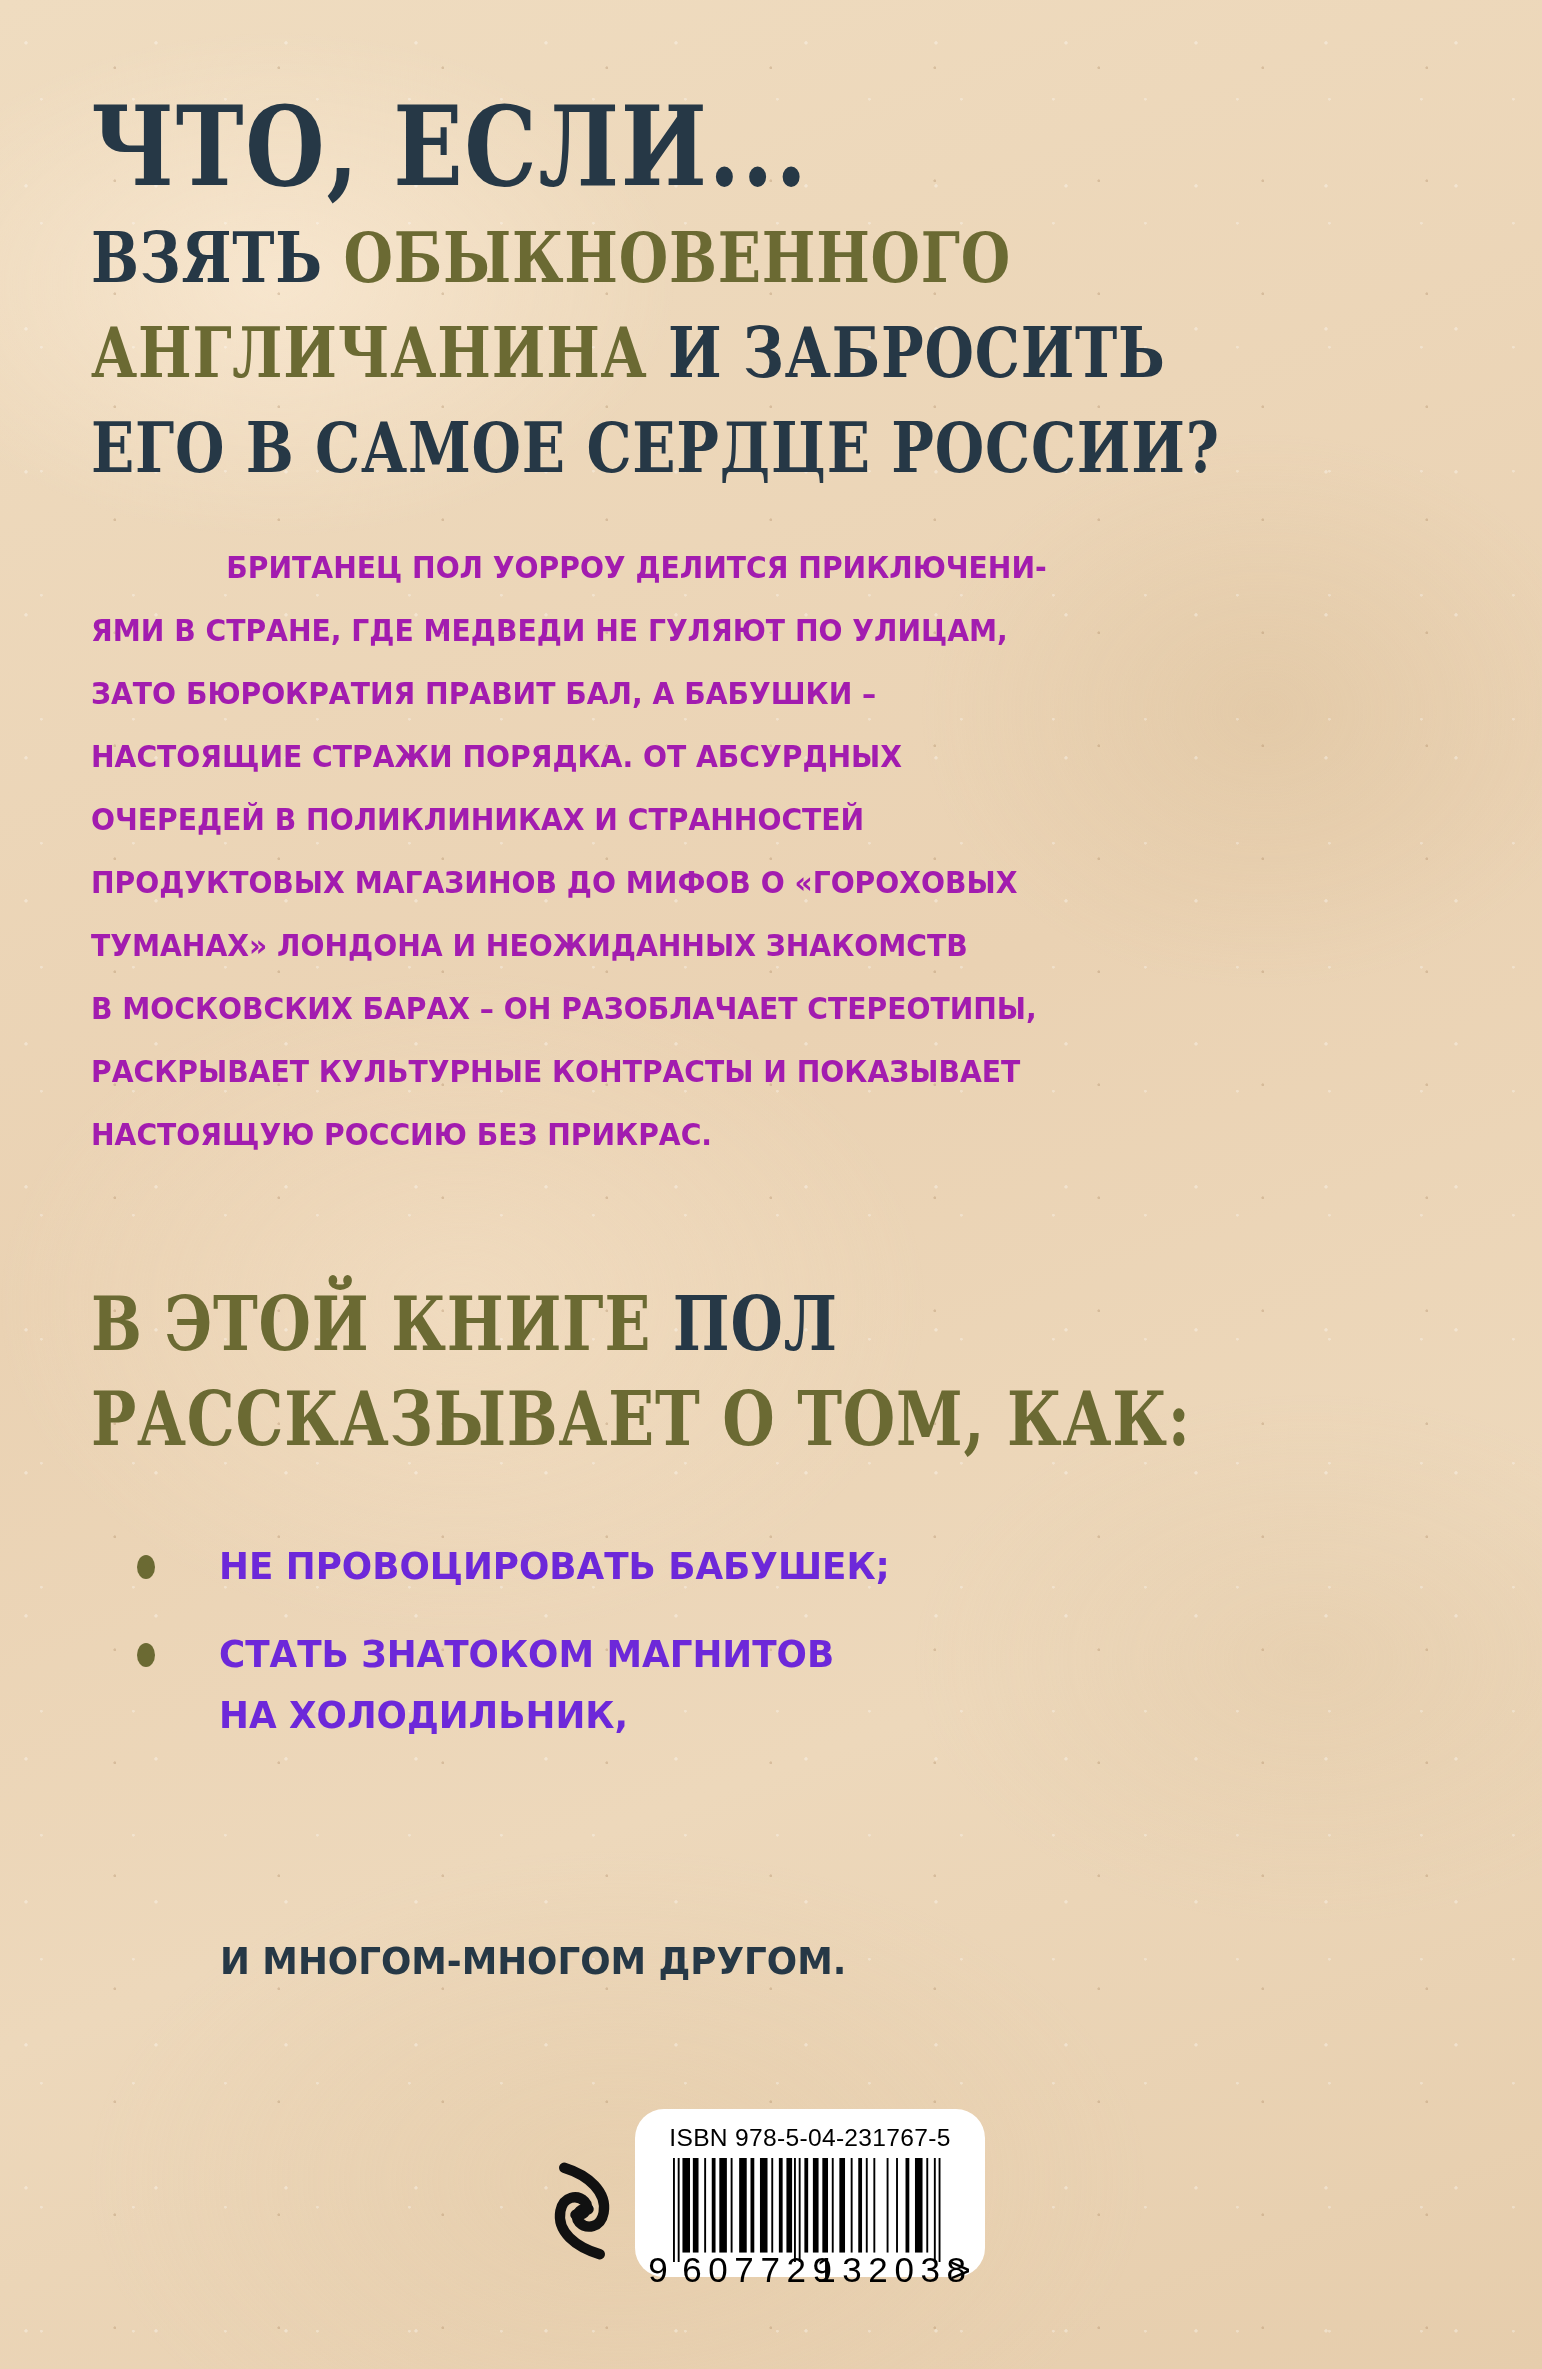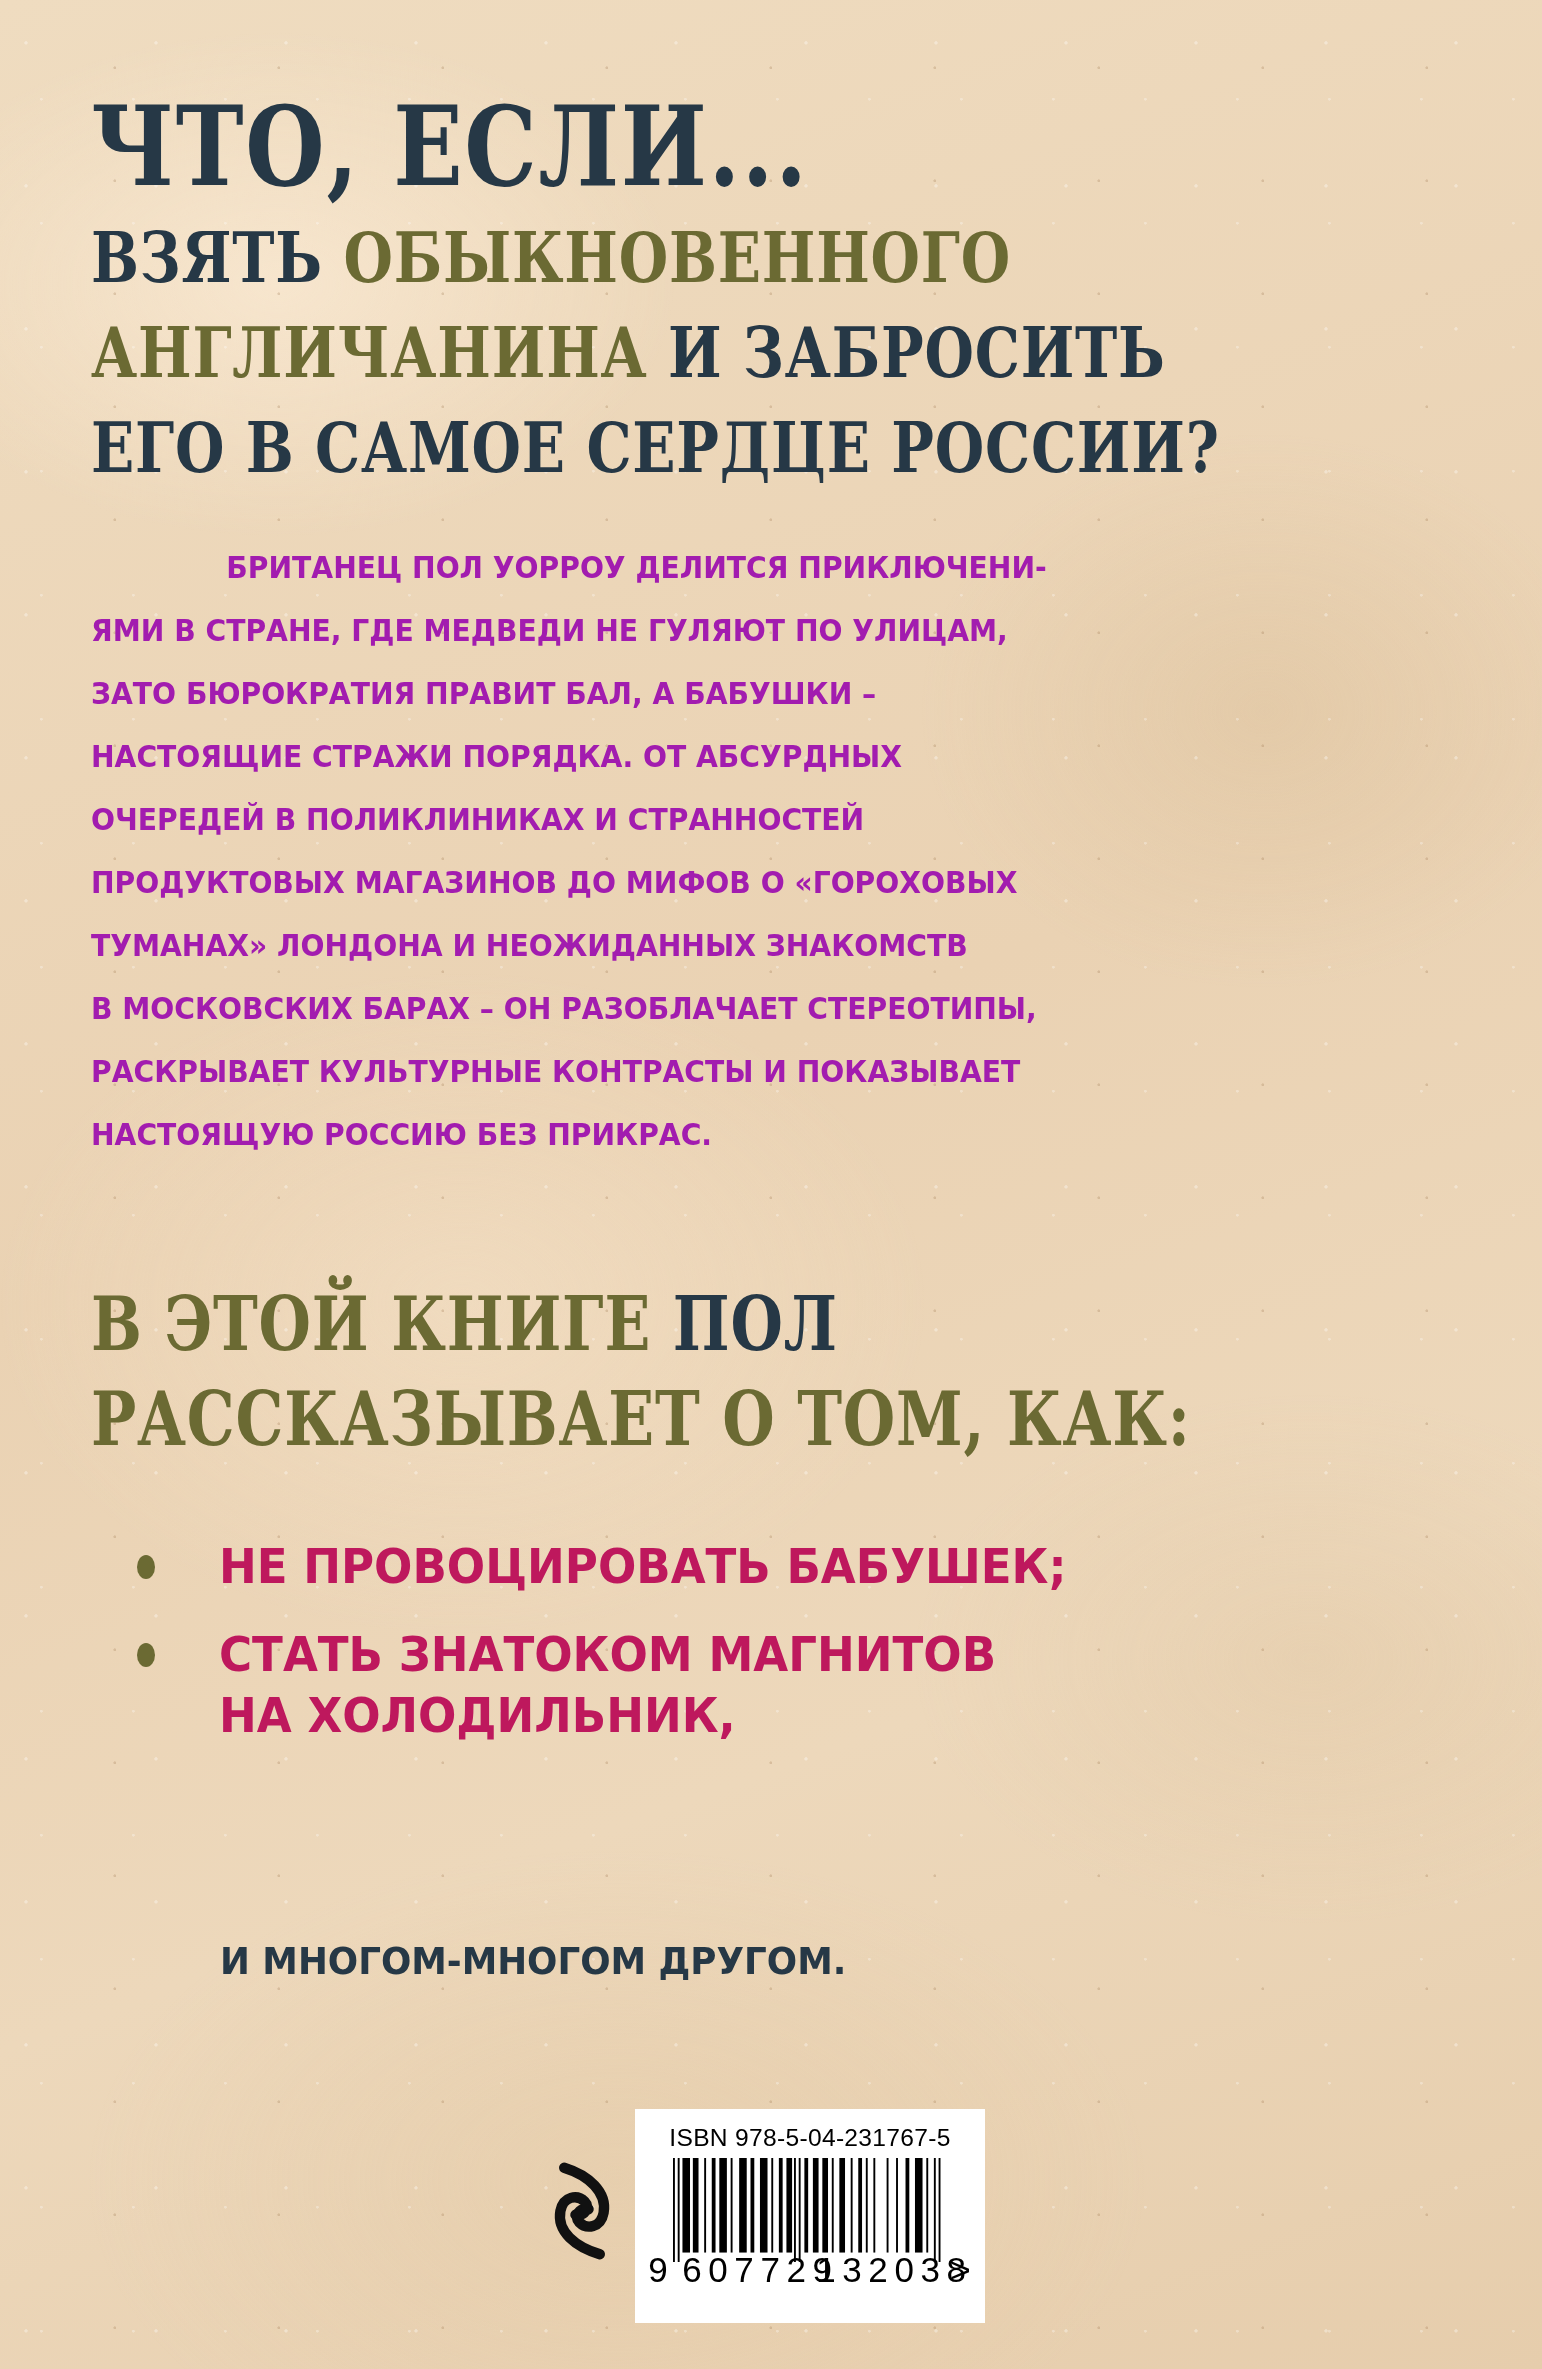--- a/index.html
+++ b/index.html
@@ -77,23 +77,23 @@
     .h4 { top: 1287px; font-size: 70px; }
     .h5 { top: 1382px; font-size: 70px; }
 
     .list {
       position: absolute;
       left: 134px;
       top: 1536px;
       width: 1325px;
       font-family: "DejaVu Sans", "Liberation Sans", sans-serif;
       font-weight: bold;
-      font-size: 48px;
+      font-size: 38px;
       line-height: 61px;
-      color: #be185d;
+      color: #6d28d9;
     }
     .list-item {
       position: relative;
       padding-left: 85px;
       margin-bottom: 26.5px;
     }
     .list-item .txt {
       display: block;
       white-space: nowrap;
       transform: scaleX(0.94);
@@ -127,22 +127,23 @@
       left: 551px;
       top: 2160px;
       width: 62px;
       height: 102px;
     }
     .barcode-box {
       position: absolute;
       left: 635px;
       top: 2109px;
       width: 350px;
-      height: 214px;
+      height: 168px;
       background: #ffffff;
+      border-radius: 29px;
     }
     .isbn {
       position: absolute;
       left: 0; right: 0;
       top: 15px;
       text-align: center;
       font-family: "Liberation Sans", "DejaVu Sans", sans-serif;
       font-size: 24.6px;
       color: #000;
       letter-spacing: 0.3px;

